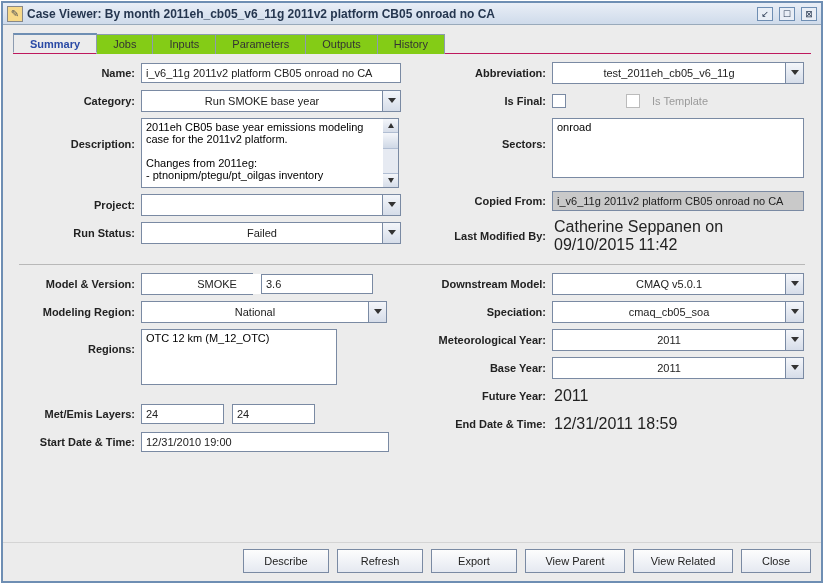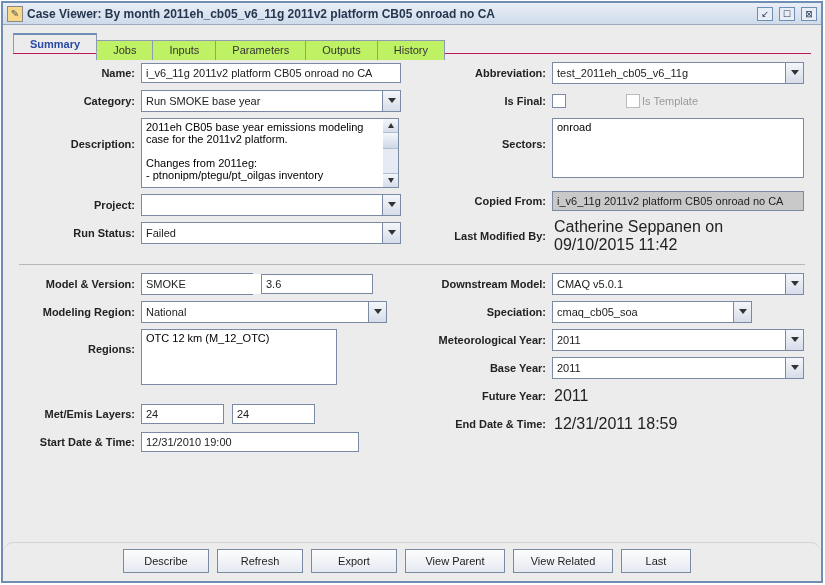--- a/index.html
+++ b/index.html
@@ -61,26 +61,26 @@
   .tabstrip {
     margin: 8px 10px 0 10px;
     display:flex;
     border-bottom:1px solid #be185d;
     font-size:11px;
   }
   .tab {
     padding:3px 16px 4px 16px;
     border:1px solid #8c9bb0;
     border-bottom:none;
-    background:#bef264;
+    background:#84cc16;
     margin-right:-1px;
     cursor:pointer;
     color:#333;
     position:relative;
-    top:7px;
+    top:1px;
     height:20px;
   }
   .tab.active {
     background:#ececec;
     color:#2a4aa5;
     font-weight:bold;
     border-top:2px solid #6e8eb3;
     top:0;
     z-index:2;
     border-bottom:1px solid #ececec;
@@ -127,20 +127,21 @@
     height:22px;
   }
   .combo-input {
     border:none; outline:none;
     flex:1;
     padding:6px 4px;
     font-family:inherit;
     font-size:11px;
     color:#222;
     background:#fff;
+    text-align:center;
   }
   .combo-btn {
     width:18px;
     border-left:1px solid #7a8aa3;
     background:linear-gradient(#f4f6fa,#d6dde9);
     display:flex; align-items:center; justify-content:center;
     cursor:pointer;
   }
   .combo-btn svg { display:block; }
   textarea.tarea {
@@ -180,26 +181,25 @@
     background:linear-gradient(#f4f6fa,#d6dde9);
     border-bottom:1px solid #b0bdd2;
     display:flex;align-items:center;justify-content:center;
     cursor:pointer;
   }
   .scroll-arrow.bot { border-top:1px solid #b0bdd2; border-bottom:none;}
   .scroll-thumb { flex:0 0 16px; background:linear-gradient(#f4f6fa,#cfd8e6); border-bottom:1px solid #b0bdd2;}
   .scroll-track { flex:1; }
   .buttonbar {
     display:flex;
-    justify-content:center;
+    justify-content:flex-end;
     gap:8px;
     padding:6px 10px 8px 0;
     background:#ececec;
     border-top:1px solid #d4d4d4;
-    border-radius:11px;
   }
   .btn {
     min-width:86px;
     height:24px;
     border:1px solid #7a8aa3;
     background:linear-gradient(#fdfdfd,#e5e9f1);
     font-family:inherit;
     font-size:11px;
     cursor:pointer;
     padding:0 12px;
@@ -307,21 +307,21 @@
                   <polygon points="0,0 8,0 4,5" fill="#333"></polygon>
                 </svg>
               </div>
           </div>
         </div>
         <div class="field">
           <span class="label">Is Final:</span>
           <span class="checkbox"></span>
           <span style="width:60px"></span>
           <span class="checkbox" style="border-color:#bbb"></span>
-          <span class="disabled-label" style="margin-left:2px">Is Template</span>
+          <span class="disabled-label" style="margin-left:12px">Is Template</span>
         </div>
         <div class="field tall">
           <span class="label" style="padding-top:20px">Sectors:</span>
           <textarea class="tarea" style="width: 252px; height: 60px;">onroad</textarea>
         </div>
         <div class="field" style="margin-top:12px">
           <span class="label">Copied From:</span>
           <input class="tinput" style="width: 252px;" readonly="" value="i_v6_11g 2011v2 platform CB05 onroad no CA">
         </div>
         <div class="field">
@@ -363,39 +363,39 @@
           <span class="label" style="padding-top:14px">Regions:</span>
           <textarea class="tarea" style="width: 196px; height: 56px;">OTC 12 km (M_12_OTC)</textarea>
         </div>
         <div class="field" style="margin-top:18px">
           <span class="label">Met/Emis Layers:</span>
           <input class="tinput w-104" style="margin-right: 8px;" value="24">
           <input class="tinput w-104" value="24" style="">
         </div>
         <div class="field">
           <span class="label">Start Date &amp; Time:</span>
-          <input class="tinput" style="width: 218px;" value="12/31/2010 19:00">
+          <input class="tinput" style="width: 248px;" value="12/31/2010 19:00">
         </div>
       </div>
 
       <div class="col right">
         <div class="field">
           <span class="label">Downstream Model:</span>
           <div class="combo" style="width:252px">
             <input class="combo-input" value="CMAQ v5.0.1" style="">
             <div class="combo-btn">
                 <svg width="8" height="6">
                   <polygon points="0,0 8,0 4,5" fill="#333"></polygon>
                 </svg>
               </div>
           </div>
         </div>
         <div class="field">
           <span class="label">Speciation:</span>
-          <div class="combo" style="width:200px">
+          <div class="combo" style="width:252px">
             <input class="combo-input" value="cmaq_cb05_soa" style="">
             <div class="combo-btn">
                 <svg width="8" height="6">
                   <polygon points="0,0 8,0 4,5" fill="#333"></polygon>
                 </svg>
               </div>
           </div>
         </div>
         <div class="field">
           <span class="label">Meteorological Year:</span>
@@ -430,16 +430,16 @@
       </div>
     </div>
   </div>
 
   <div class="buttonbar">
     <button class="btn">Describe</button>
     <button class="btn">Refresh</button>
     <button class="btn">Export</button>
     <button class="btn" style="min-width:100px">View Parent</button>
     <button class="btn" style="min-width:100px">View Related</button>
-    <button class="btn" style="min-width:70px">Last</button>
+    <button class="btn" style="min-width:70px">Close</button>
   </div>
 
 </div>
 
 </body></html>

